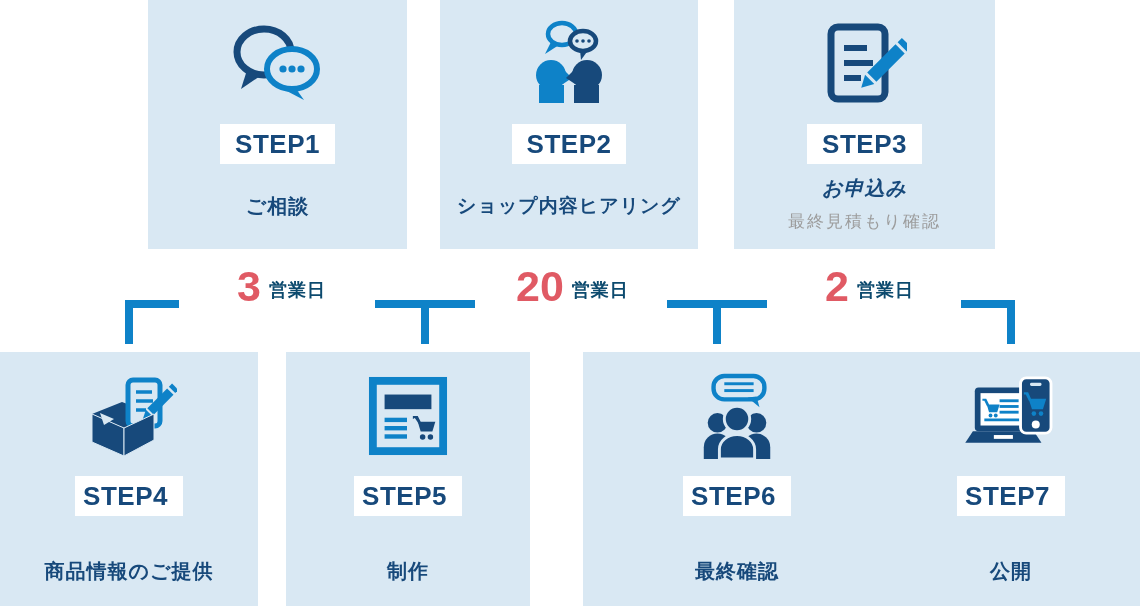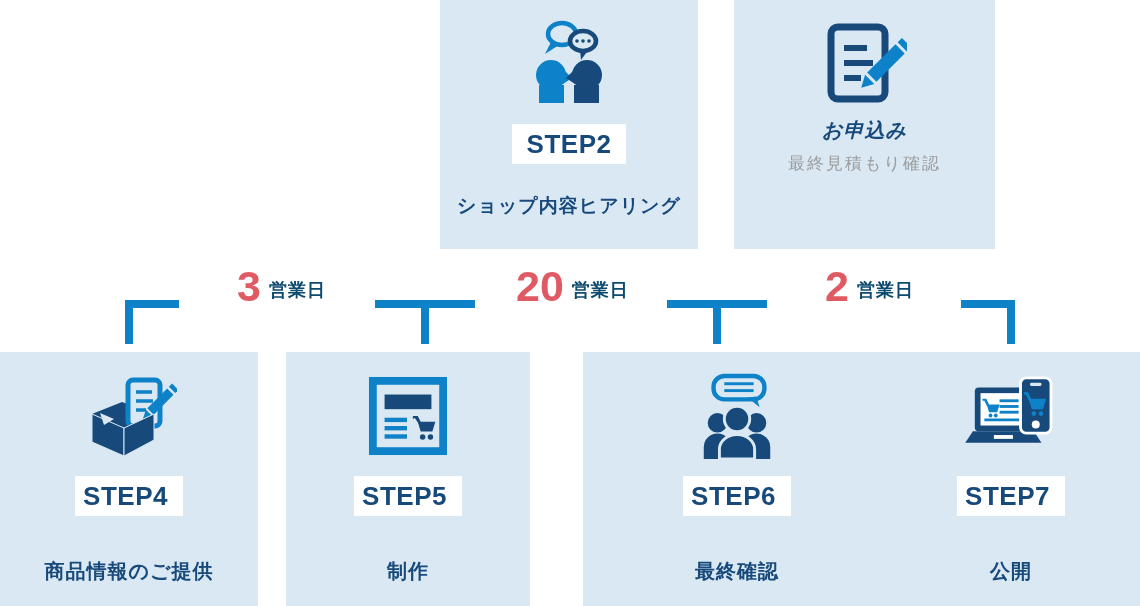--- a/index.html
+++ b/index.html
@@ -28,20 +28,35 @@
 
   .duration{position:absolute;display:flex;align-items:flex-end;}
   .duration .num{color:#e05a64;font-weight:bold;font-size:43px;line-height:36px;}
   .duration .unit{color:#0c4a6e;font-weight:bold;font-size:18px;margin:0 0 2px 8px;letter-spacing:1px;white-space:nowrap;}
 </style>
 </head>
 <body>
 
 <div id="canvas">
 
+  <div class="card top" style="left:148px;width:259px">
+    <div class="icon-slot">
+      <svg width="95" height="82" viewBox="0 0 95 82">
+        <ellipse cx="34" cy="30" rx="27" ry="23" fill="none" stroke="#17497b" stroke-width="7"></ellipse>
+        <polygon points="17,48 11,67 33,52" fill="#17497b"></polygon>
+        <ellipse cx="62" cy="47" rx="25" ry="20" fill="#d9e8f3" stroke="#0e82c8" stroke-width="6"></ellipse>
+        <polygon points="64,64 74,78 51,66" fill="#0e82c8"></polygon>
+        <circle cx="53" cy="47" r="3.6" fill="#0e82c8"></circle>
+        <circle cx="62" cy="47" r="3.6" fill="#0e82c8"></circle>
+        <circle cx="71" cy="47" r="3.6" fill="#0e82c8"></circle>
+      </svg>
+    </div>
+    <div class="badge">STEP1</div>
+    <div class="title">ご相談</div>
+  </div>
 
   <div class="card top" style="left:440px;width:258px">
     <div class="icon-slot">
       <svg width="88" height="88" viewBox="0 0 88 88">
         <ellipse cx="37" cy="15" rx="14" ry="11" fill="none" stroke="#0e82c8" stroke-width="4.5"></ellipse>
         <polygon points="26,23 20,35 34,26" fill="#0e82c8"></polygon>
         <ellipse cx="58" cy="22" rx="13" ry="10" fill="#d9e8f3" stroke="#17497b" stroke-width="4.5"></ellipse>
         <circle cx="52" cy="22" r="1.8" fill="#17497b"></circle>
         <circle cx="58" cy="22" r="1.8" fill="#17497b"></circle>
         <circle cx="64" cy="22" r="1.8" fill="#17497b"></circle>
@@ -69,20 +84,21 @@
         <line x1="21" y1="26" x2="44" y2="26" stroke="#17497b" stroke-width="6"></line>
         <line x1="21" y1="41" x2="50" y2="41" stroke="#17497b" stroke-width="6"></line>
         <line x1="21" y1="56" x2="38" y2="56" stroke="#17497b" stroke-width="6"></line>
         <g transform="rotate(45 58 46)" fill="#0e82c8">
           <rect x="51.5" y="10" width="13" height="6"></rect>
           <rect x="51.5" y="19" width="13" height="40"></rect>
           <polygon points="51.5,62 64.5,62 58,74"></polygon>
         </g>
       </svg>
     </div>
+    <div class="badge">STEP3</div>
     <div class="title">お申込み</div>
     <div class="subtitle">最終見積もり確認</div>
   </div>
 
   <div class="hline" style="left:125px;top:300px;width:54px"></div>
   <div class="hline" style="left:375px;top:300px;width:100px"></div>
   <div class="hline" style="left:667px;top:300px;width:100px"></div>
   <div class="hline" style="left:961px;top:300px;width:54px"></div>
   <div class="vline" style="left:125px;top:300px;height:44px"></div>
   <div class="vline" style="left:421px;top:300px;height:44px"></div>

